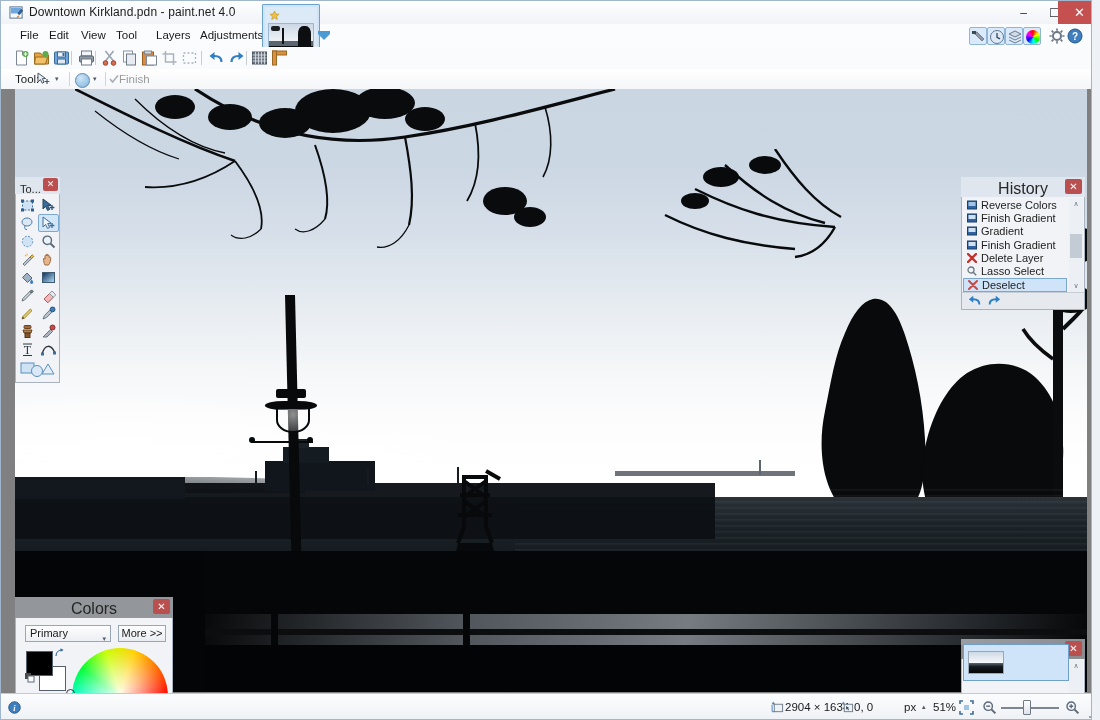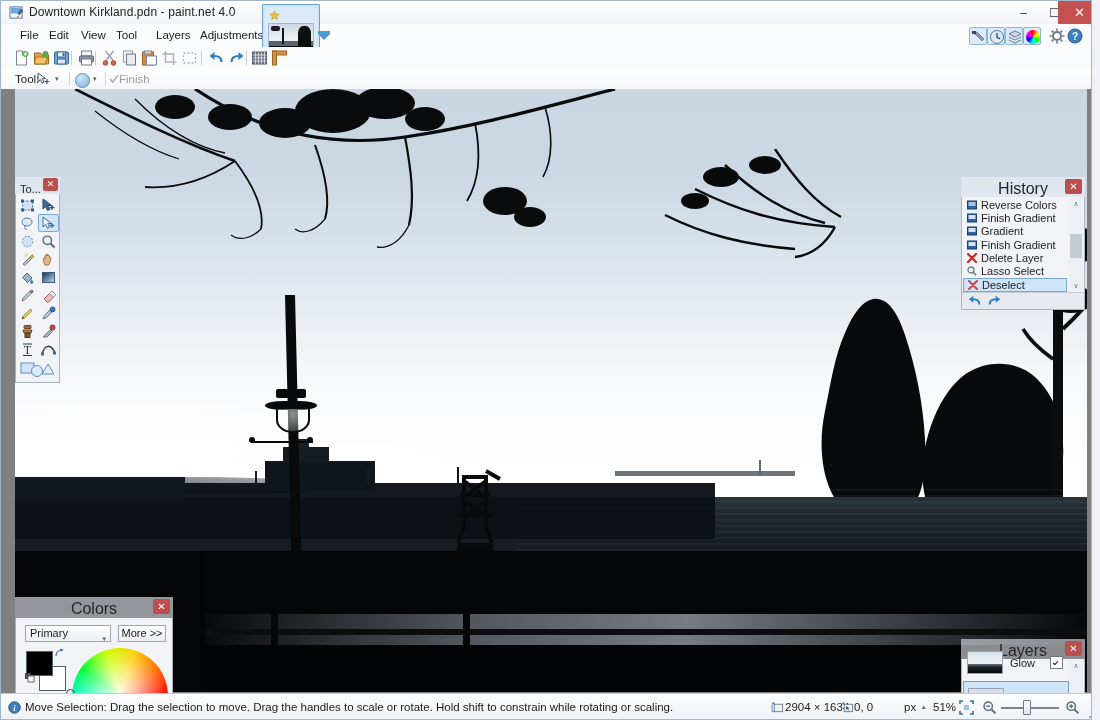--- a/index.html
+++ b/index.html
@@ -739,45 +739,39 @@
       </div>
     </div>
 
     <div class="panel" id="lay">
       <div class="panel-head">
         <div class="panel-title">Layers</div>
         <div class="panel-x">✕</div>
       </div>
       <div class="panel-body">
         <div id="lay-list" style="margin-top: -16px;">
-            <div class="lrow">
-              <div class="lthumb" style="background: linear-gradient(rgb(217, 226, 234) 0%, rgb(238, 242, 246) 55%, rgb(110, 122, 134) 56%, rgb(27, 33, 38) 72%, rgb(7, 9, 10) 100%);"></div>
-              <div class="lname">Glow</div>
-              <div class="lcheck"></div>
-            </div>
             <div class="lrow sel">
               <div class="lthumb" style="background: linear-gradient(rgb(207, 218, 230) 0%, rgb(244, 247, 250) 50%, rgb(92, 104, 116) 52%, rgb(20, 26, 31) 70%, rgb(5, 6, 7) 100%);"></div>
             </div>
           </div>
         <div id="lay-sb">
           <div class="sb-arrow">∧</div>
 
         </div>
 
       </div>
     </div>
 
   </div>
 
   <div id="status">
     <svg id="st-info-ico" viewBox="0 0 14 14">
       <circle cx="7" cy="7" r="6.2" fill="#3f7fbf" stroke="#24567f"></circle>
       <text x="7" y="10.6" font-size="9" fill="#fff" text-anchor="middle" font-family="Liberation Serif, serif" font-style="italic" font-weight="bold">i</text>
     </svg>
-    <div id="st-msg">Move Selection: Drag the selection to move. Drag the handles to scale or rotate. Hold shift to constrain while rotating or scaling.</div>
 
     <svg id="st-size-ico" viewBox="0 0 14 14">
       <rect x="3.5" y="3.5" width="9" height="8" fill="#eef3f8" stroke="#6f7a85"></rect>
       <path d="M1 2.5h3M2.5 1v3M1 11.5h3" stroke="#3f7fbf" stroke-width="1"></path>
       <path d="M1.2 4v7" stroke="#3f7fbf" stroke-width="1"></path>
     </svg>
     <div id="st-size">2904 × 1634</div>
 
     <svg id="st-pos-ico" viewBox="0 0 14 14">
       <rect x="3.5" y="3.5" width="9" height="8" fill="#eef3f8" stroke="#6f7a85"></rect>

